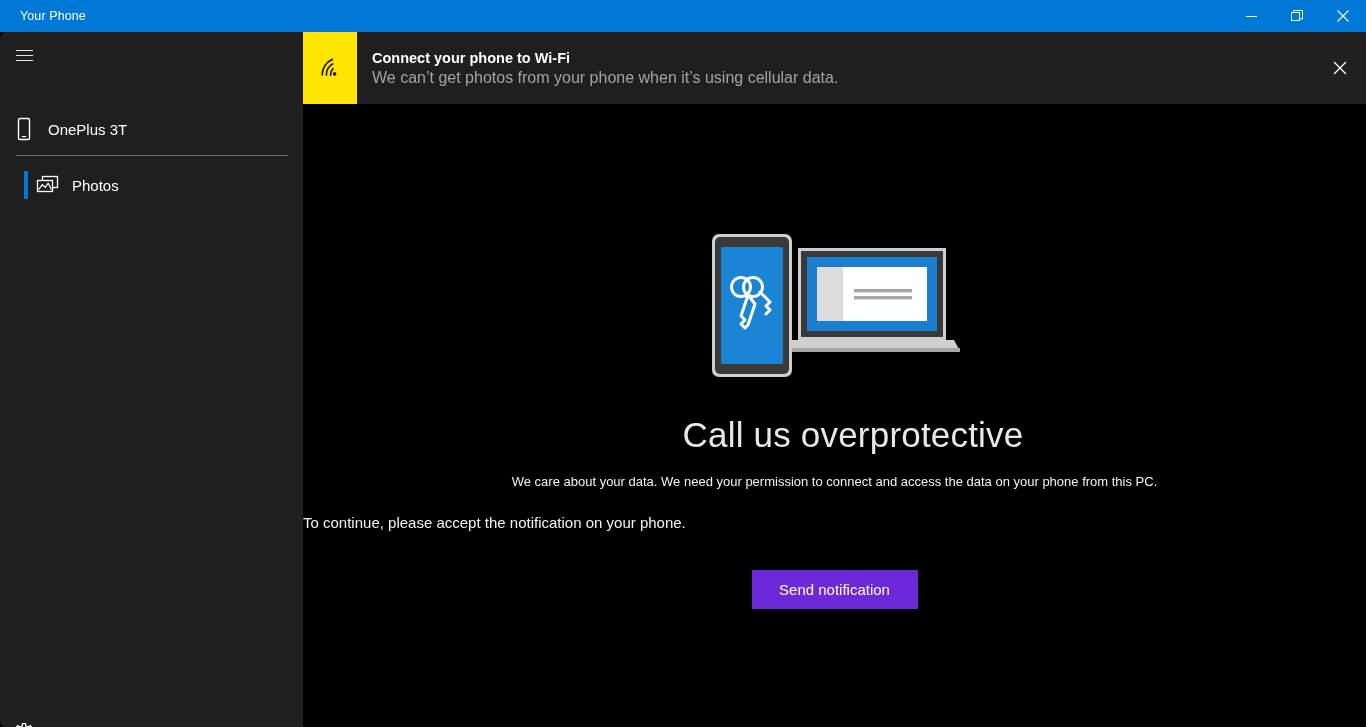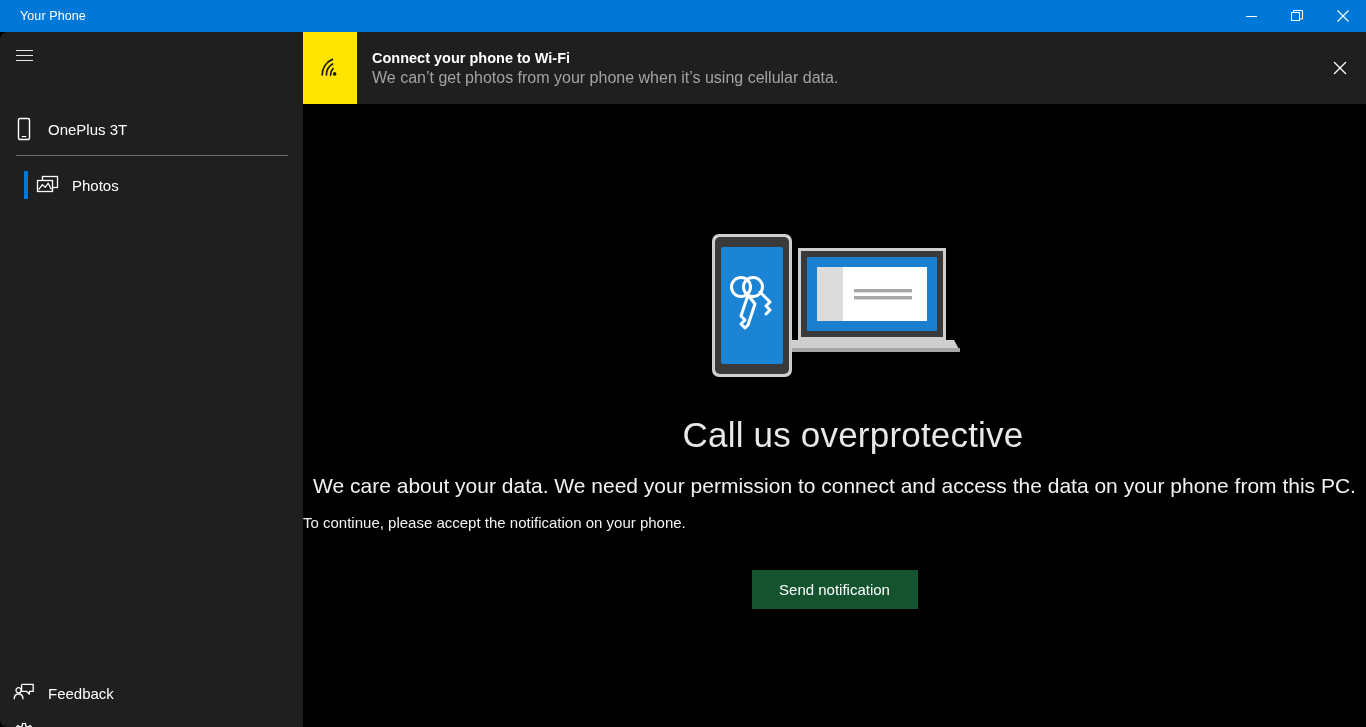--- a/index.html
+++ b/index.html
@@ -173,36 +173,36 @@
     font-size: 35px;
     font-weight: 300;
     letter-spacing: 0.2px;
   }
   .body-1 {
     position: absolute;
     top: 370px; left: 0;
     width: 1063px;
     text-align: center;
     color: #f2f2f2;
-    font-size: 21px;
+    font-size: 13px;
   }
   .body-2 {
     position: absolute;
     top: 410px; left: 0;
     width: 1063px;
     text-align: left;
     color: #f2f2f2;
     font-size: 15px;
   }
   .primary-button {
     position: absolute;
     top: 466px; left: 50%;
     transform: translateX(-50%);
     min-width: 166px; height: 39px;
-    background: #14532d;
+    background: #6d28d9;
     color: #ffffff;
     border: none;
     font-family: "Liberation Sans", sans-serif;
     font-size: 15px;
     cursor: pointer;
     padding: 5px 18px;
   }
 </style>
 </head>
 <body>
@@ -259,30 +259,20 @@
     <span class="nav-icon">
       <svg width="24" height="20" viewBox="0 0 24 20" aria-hidden="true">
         <rect x="6.5" y="1.5" width="15" height="11" fill="none" stroke="#ffffff" stroke-width="1.3"></rect>
         <rect x="1.5" y="5.5" width="15" height="11" fill="#1f1f1f" stroke="#ffffff" stroke-width="1.3"></rect>
         <polyline points="2.6,14.6 6.4,9.6 9.2,12.4 12.2,8.2 15.4,14.6" fill="none" stroke="#ffffff" stroke-width="1.2" stroke-linejoin="round"></polyline>
       </svg>
     </span>
     <span class="nav-label">Photos</span>
   </div>
 
-  <div class="nav-item" id="nav-feedback">
-    <span class="nav-icon">
-      <svg width="22" height="20" viewBox="0 0 22 20" aria-hidden="true">
-        <circle cx="5.6" cy="7.2" r="2.6" fill="none" stroke="#ffffff" stroke-width="1.3"></circle>
-        <path d="M1.2 16.2 C1.2 12.6 3.3 11 5.6 11 C7.9 11 10 12.6 10 16.2" fill="none" stroke="#ffffff" stroke-width="1.3"></path>
-        <polyline points="8.6,1.4 20.2,1.4 20.2,8.4 16.4,8.4 16.4,11.2 13.6,8.4 8.6,8.4 8.6,1.4" fill="none" stroke="#ffffff" stroke-width="1.3" stroke-linejoin="round"></polyline>
-      </svg>
-    </span>
-    <span class="nav-label">Feedback</span>
-  </div>
 
   <div class="nav-item" id="nav-settings">
     <span class="nav-icon">
       <svg width="22" height="22" viewBox="0 0 22 22" aria-hidden="true">
         <g fill="none" stroke="#ffffff" stroke-width="1.3">
           <circle cx="11" cy="11" r="3.2"></circle>
           <path d="M11 1.7 L12.5 1.7 L12.9 4.4 L14.9 5.2 L17.1 3.6 L18.4 4.9 L16.8 7.1 L17.6 9.1 L20.3 9.5 L20.3 11 L20.3 12.5 L17.6 12.9 L16.8 14.9 L18.4 17.1 L17.1 18.4 L14.9 16.8 L12.9 17.6 L12.5 20.3 L11 20.3 L9.5 20.3 L9.1 17.6 L7.1 16.8 L4.9 18.4 L3.6 17.1 L5.2 14.9 L4.4 12.9 L1.7 12.5 L1.7 11 L1.7 9.5 L4.4 9.1 L5.2 7.1 L3.6 4.9 L4.9 3.6 L7.1 5.2 L9.1 4.4 L9.5 1.7 Z"></path>
         </g>
       </svg>
     </span>

